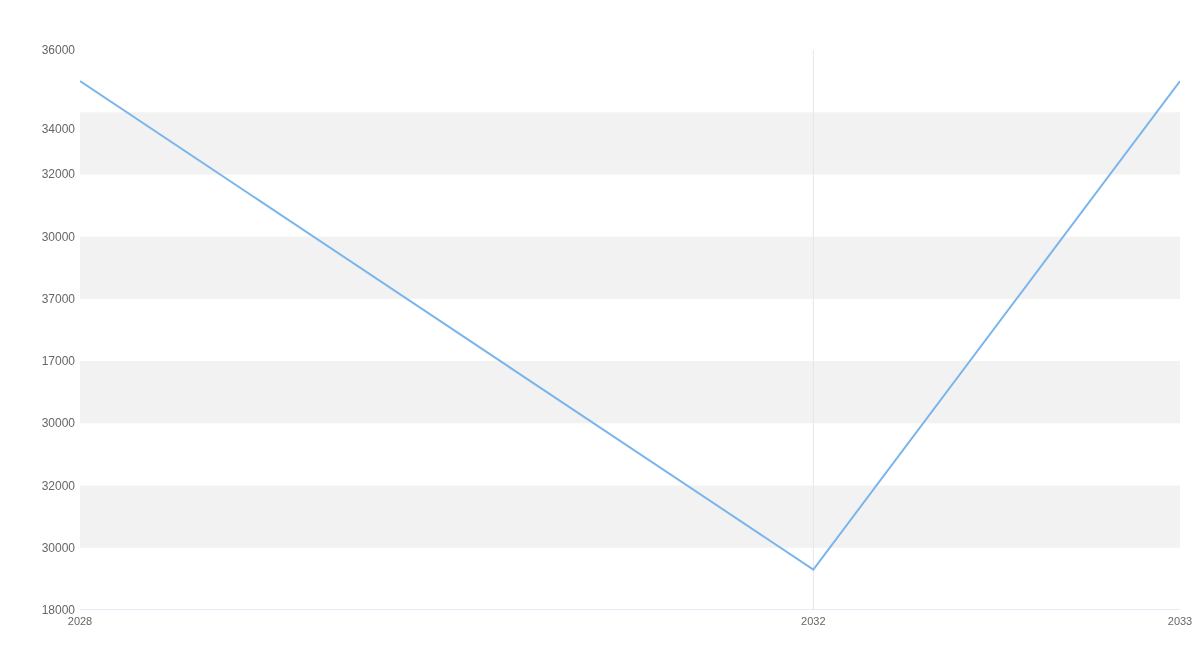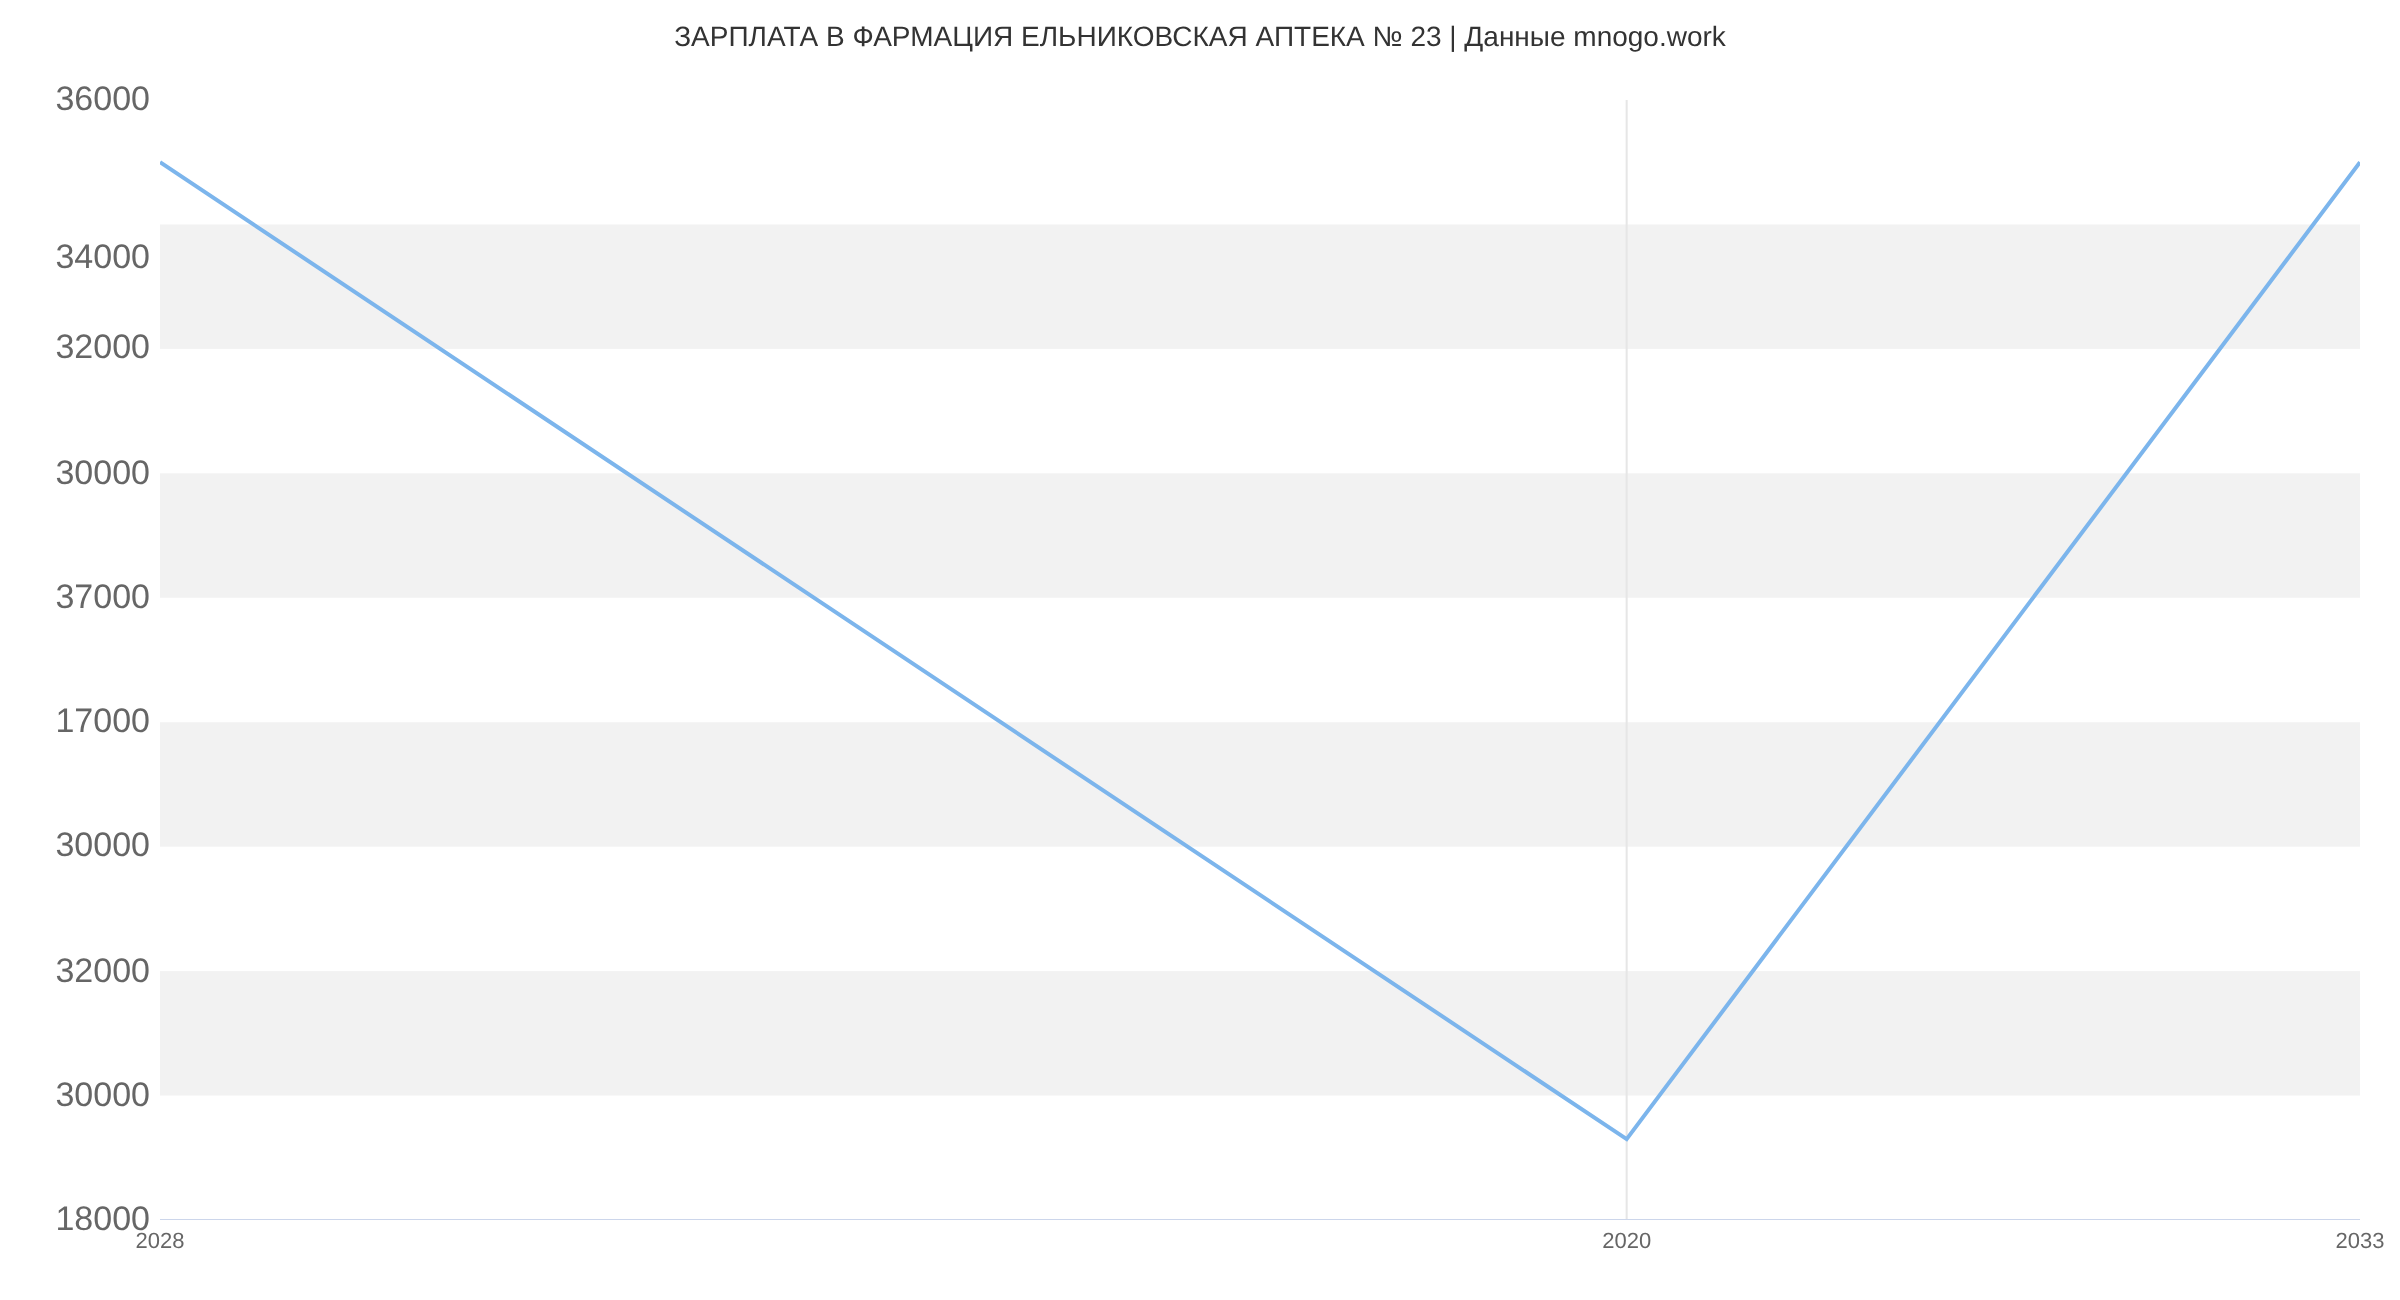--- a/index.html
+++ b/index.html
@@ -49,40 +49,39 @@
     stroke-width: 1;
   }
   .series-line {
     stroke: #7cb5ec;
     stroke-width: 2;
     fill: none;
   }
   .y-tick-label {
     position: absolute;
     right: 1125px;
-    font-size: 17px;
+    font-size: 12px;
     color: #666666;
     text-align: right;
     width: 65px;
     transform: translateY(-50%);
   }
   .x-tick-label {
     position: absolute;
     top: 615px;
     font-size: 11px;
     color: #666666;
     transform: translateX(-50%);
     white-space: nowrap;
   }
 </style>
 </head>
 <body>
 
 <div class="chart-container">
-  <div class="chart-title">ЗАРПЛАТА В ФАРМАЦИЯ ЕЛЬНИКОВСКАЯ АПТЕКА № 23 | Данные mnogo.work</div>
 
   <div class="plot-area">
     <svg width="1100" height="560" viewBox="0 0 1100 560">
 
       <rect class="grid-band" x="0" y="435.56" width="1100" height="62.22"></rect>
       <rect class="grid-band" x="0" y="311.11" width="1100" height="62.22"></rect>
       <rect class="grid-band" x="0" y="186.67" width="1100" height="62.22"></rect>
       <rect class="grid-band" x="0" y="62.22" width="1100" height="62.22"></rect>
 
       <line class="grid-line" x1="733.33" y1="0" x2="733.33" y2="560"></line>
@@ -102,15 +101,15 @@
   <div class="y-tick-label" style="top:485.56px">32000</div>
   <div class="y-tick-label" style="top:423.33px">30000</div>
   <div class="y-tick-label" style="top:361.11px">17000</div>
   <div class="y-tick-label" style="top:298.89px">37000</div>
   <div class="y-tick-label" style="top:236.67px">30000</div>
   <div class="y-tick-label" style="top:174.44px">32000</div>
   <div class="y-tick-label" style="top:129px">34000</div>
   <div class="y-tick-label" style="top:50px">36000</div>
 
   <div class="x-tick-label" style="left:80px">2028</div>
-  <div class="x-tick-label" style="left:813.33px">2020</div>
+  <div class="x-tick-label" style="left:813.33px">2032</div>
   <div class="x-tick-label" style="left:1180px">2033</div>
 </div>
 
 </body></html>

